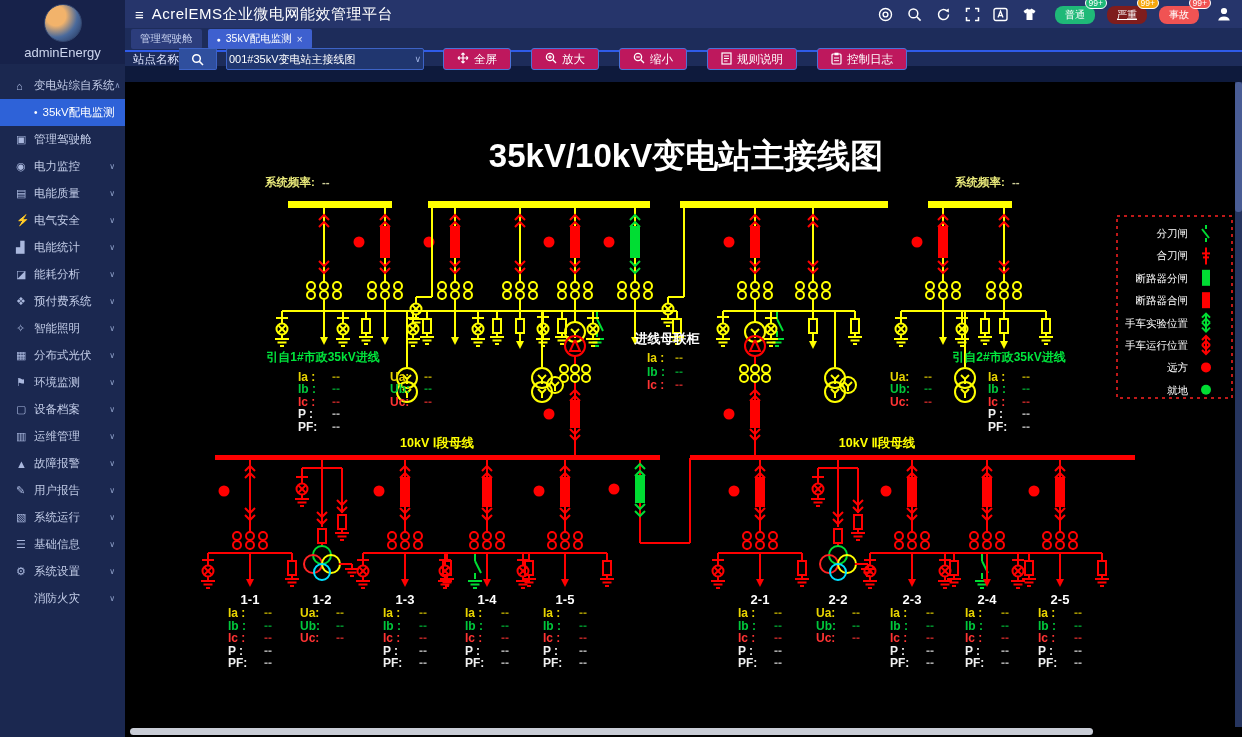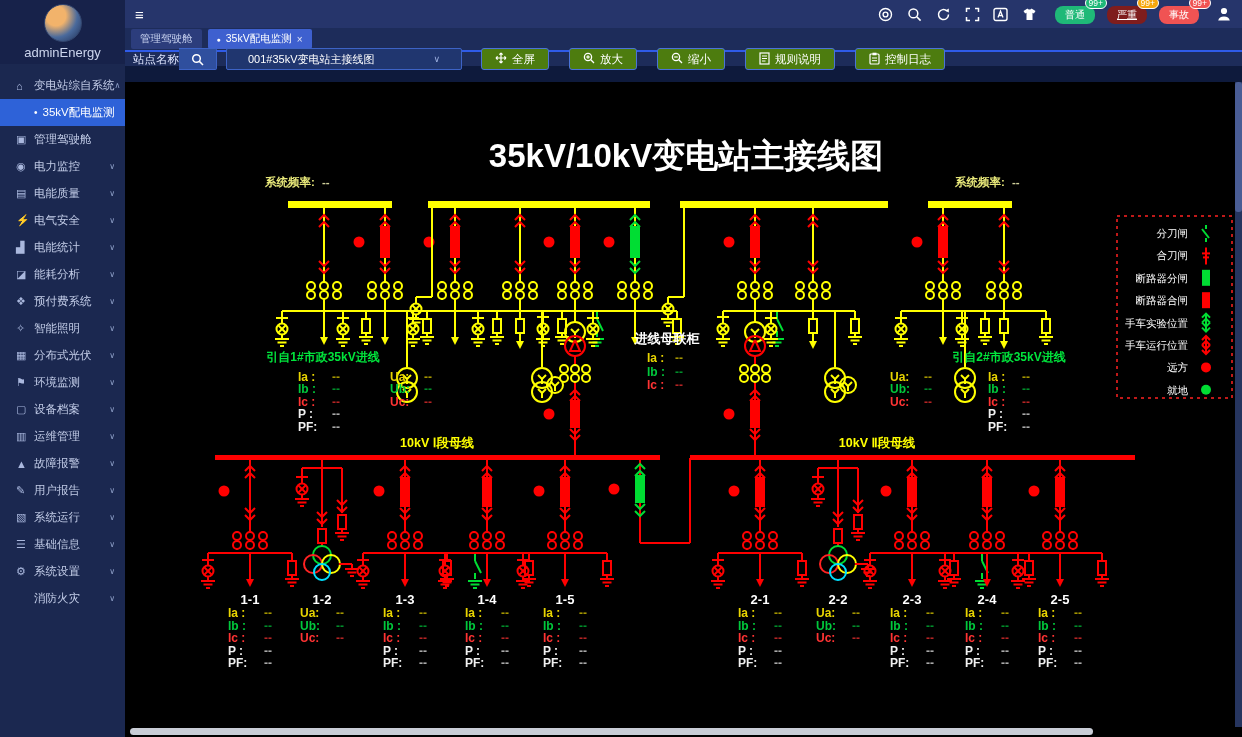--- a/index.html
+++ b/index.html
@@ -44,24 +44,24 @@
   .tab .tclose{font-size:10px;opacity:.85;}
   
   .toolbar{position:absolute;left:125px;right:0;top:52px;height:14px;background:#1d2c5a;
            display:flex;align-items:center;gap:9px;padding-left:8px;}
   .tb-label{font-size:11.5px;color:#dfe6ff;}
   .tb-input{width:200px;height:20px;background:#20366f;border:1px solid #3d63c6;border-radius:2px 0 0 2px;
             color:#fff;font-size:11.5px;padding:0 8px;outline:none;font-family:"Liberation Sans",sans-serif;}
   .tb-search{width:38px;height:22px;background:#2f4f9e;border:1px solid #3d63c6;border-left:none;
              border-radius:0 2px 2px 0;margin-left:-9px;cursor:pointer;display:flex;align-items:center;justify-content:center;}
   .tb-select{width:192px;height:20px;background:#20366f;border:1px solid #3d63c6;border-radius:2px;
-             font-size:11px;display:flex;align-items:center;padding:0 21px;cursor:pointer;}
+             font-size:11px;display:flex;align-items:center;padding:0 2px;cursor:pointer;}
   .tb-select .caret{margin-left:auto;font-size:9px;color:#9fb2e2;}
   .tb-buttons{display:flex;gap:20px;margin-left:10px;}
-  .tb-btn{height:22px;background:#4d7c0f;border:1px solid #4a73d8;border-radius:3px;color:#fff;
+  .tb-btn{height:22px;background:#be185d;border:1px solid #4a73d8;border-radius:3px;color:#fff;
           font-size:11.5px;display:flex;align-items:center;gap:5px;padding:0 13px;cursor:pointer;
           font-family:"Liberation Sans",sans-serif;}
   
   .canvas{position:absolute;left:125px;right:0;top:82px;bottom:0;background:#000;}
   .canvas svg{position:absolute;left:7px;top:3px;}
   .hthumb{position:absolute;left:5px;bottom:2px;width:963px;height:7px;background:#c9cdd6;border-radius:4px;}
   .vtrack{position:absolute;right:0;top:0;bottom:10px;width:7px;background:#26355f;}
   .vthumb{position:absolute;top:0;left:0;right:0;height:130px;background:#4a5d95;border-radius:3px;}
 </style>
 </head>
@@ -170,20 +170,21 @@
         </div>
         <div class="side-item sub2">
           <span>消防火灾</span>
           <span class="chev">∨</span>
         </div>
       </nav>
   </aside>
 
   <header class="topbar">
     <span class="menu-toggle">≡</span>
+    <span class="app-title">AcrelEMS企业微电网能效管理平台</span>
     <div class="h-icons">
       <span class="hicon">
         <svg width="15" height="15">
             <circle cx="7.5" cy="7.5" r="6" fill="none" stroke="#fff" stroke-width="1.4"></circle>
             <circle cx="7.5" cy="7.5" r="2.4" fill="none" stroke="#fff" stroke-width="1.4"></circle>
           </svg>
         </span>
       <span class="hicon">
         <svg width="15" height="15">
             <circle cx="6.4" cy="6.4" r="4.4" fill="none" stroke="#fff" stroke-width="1.5"></circle>

